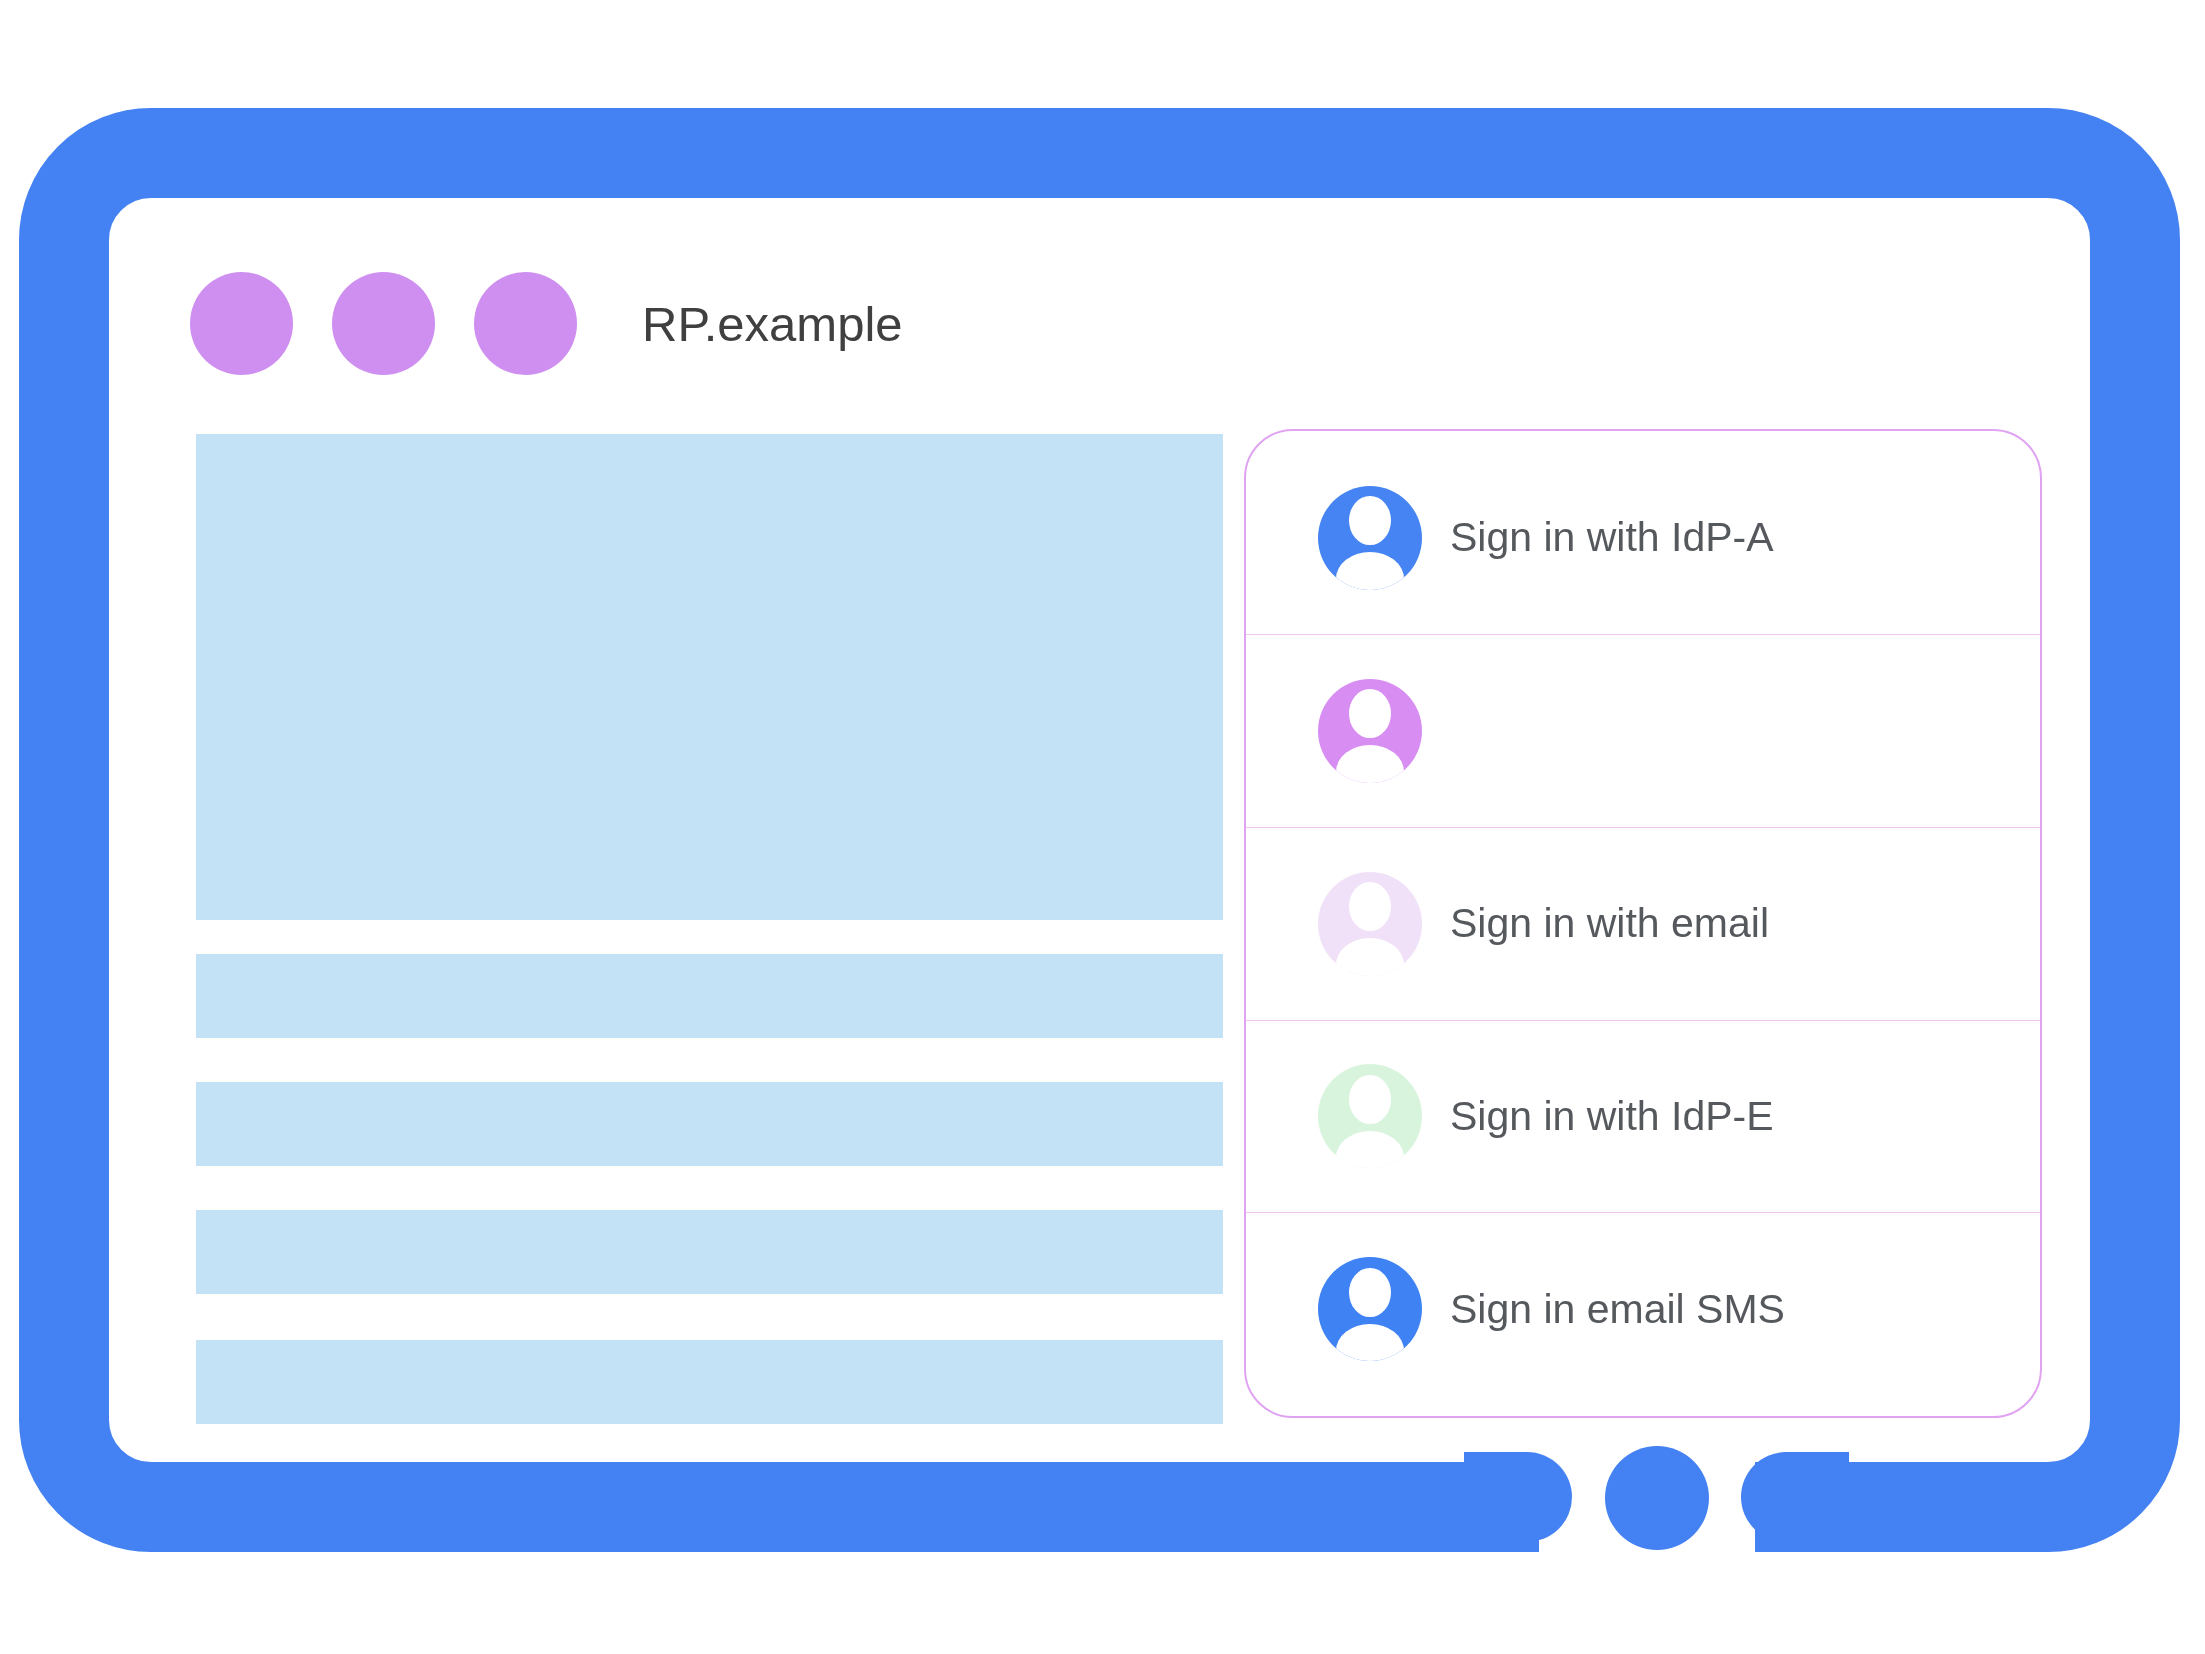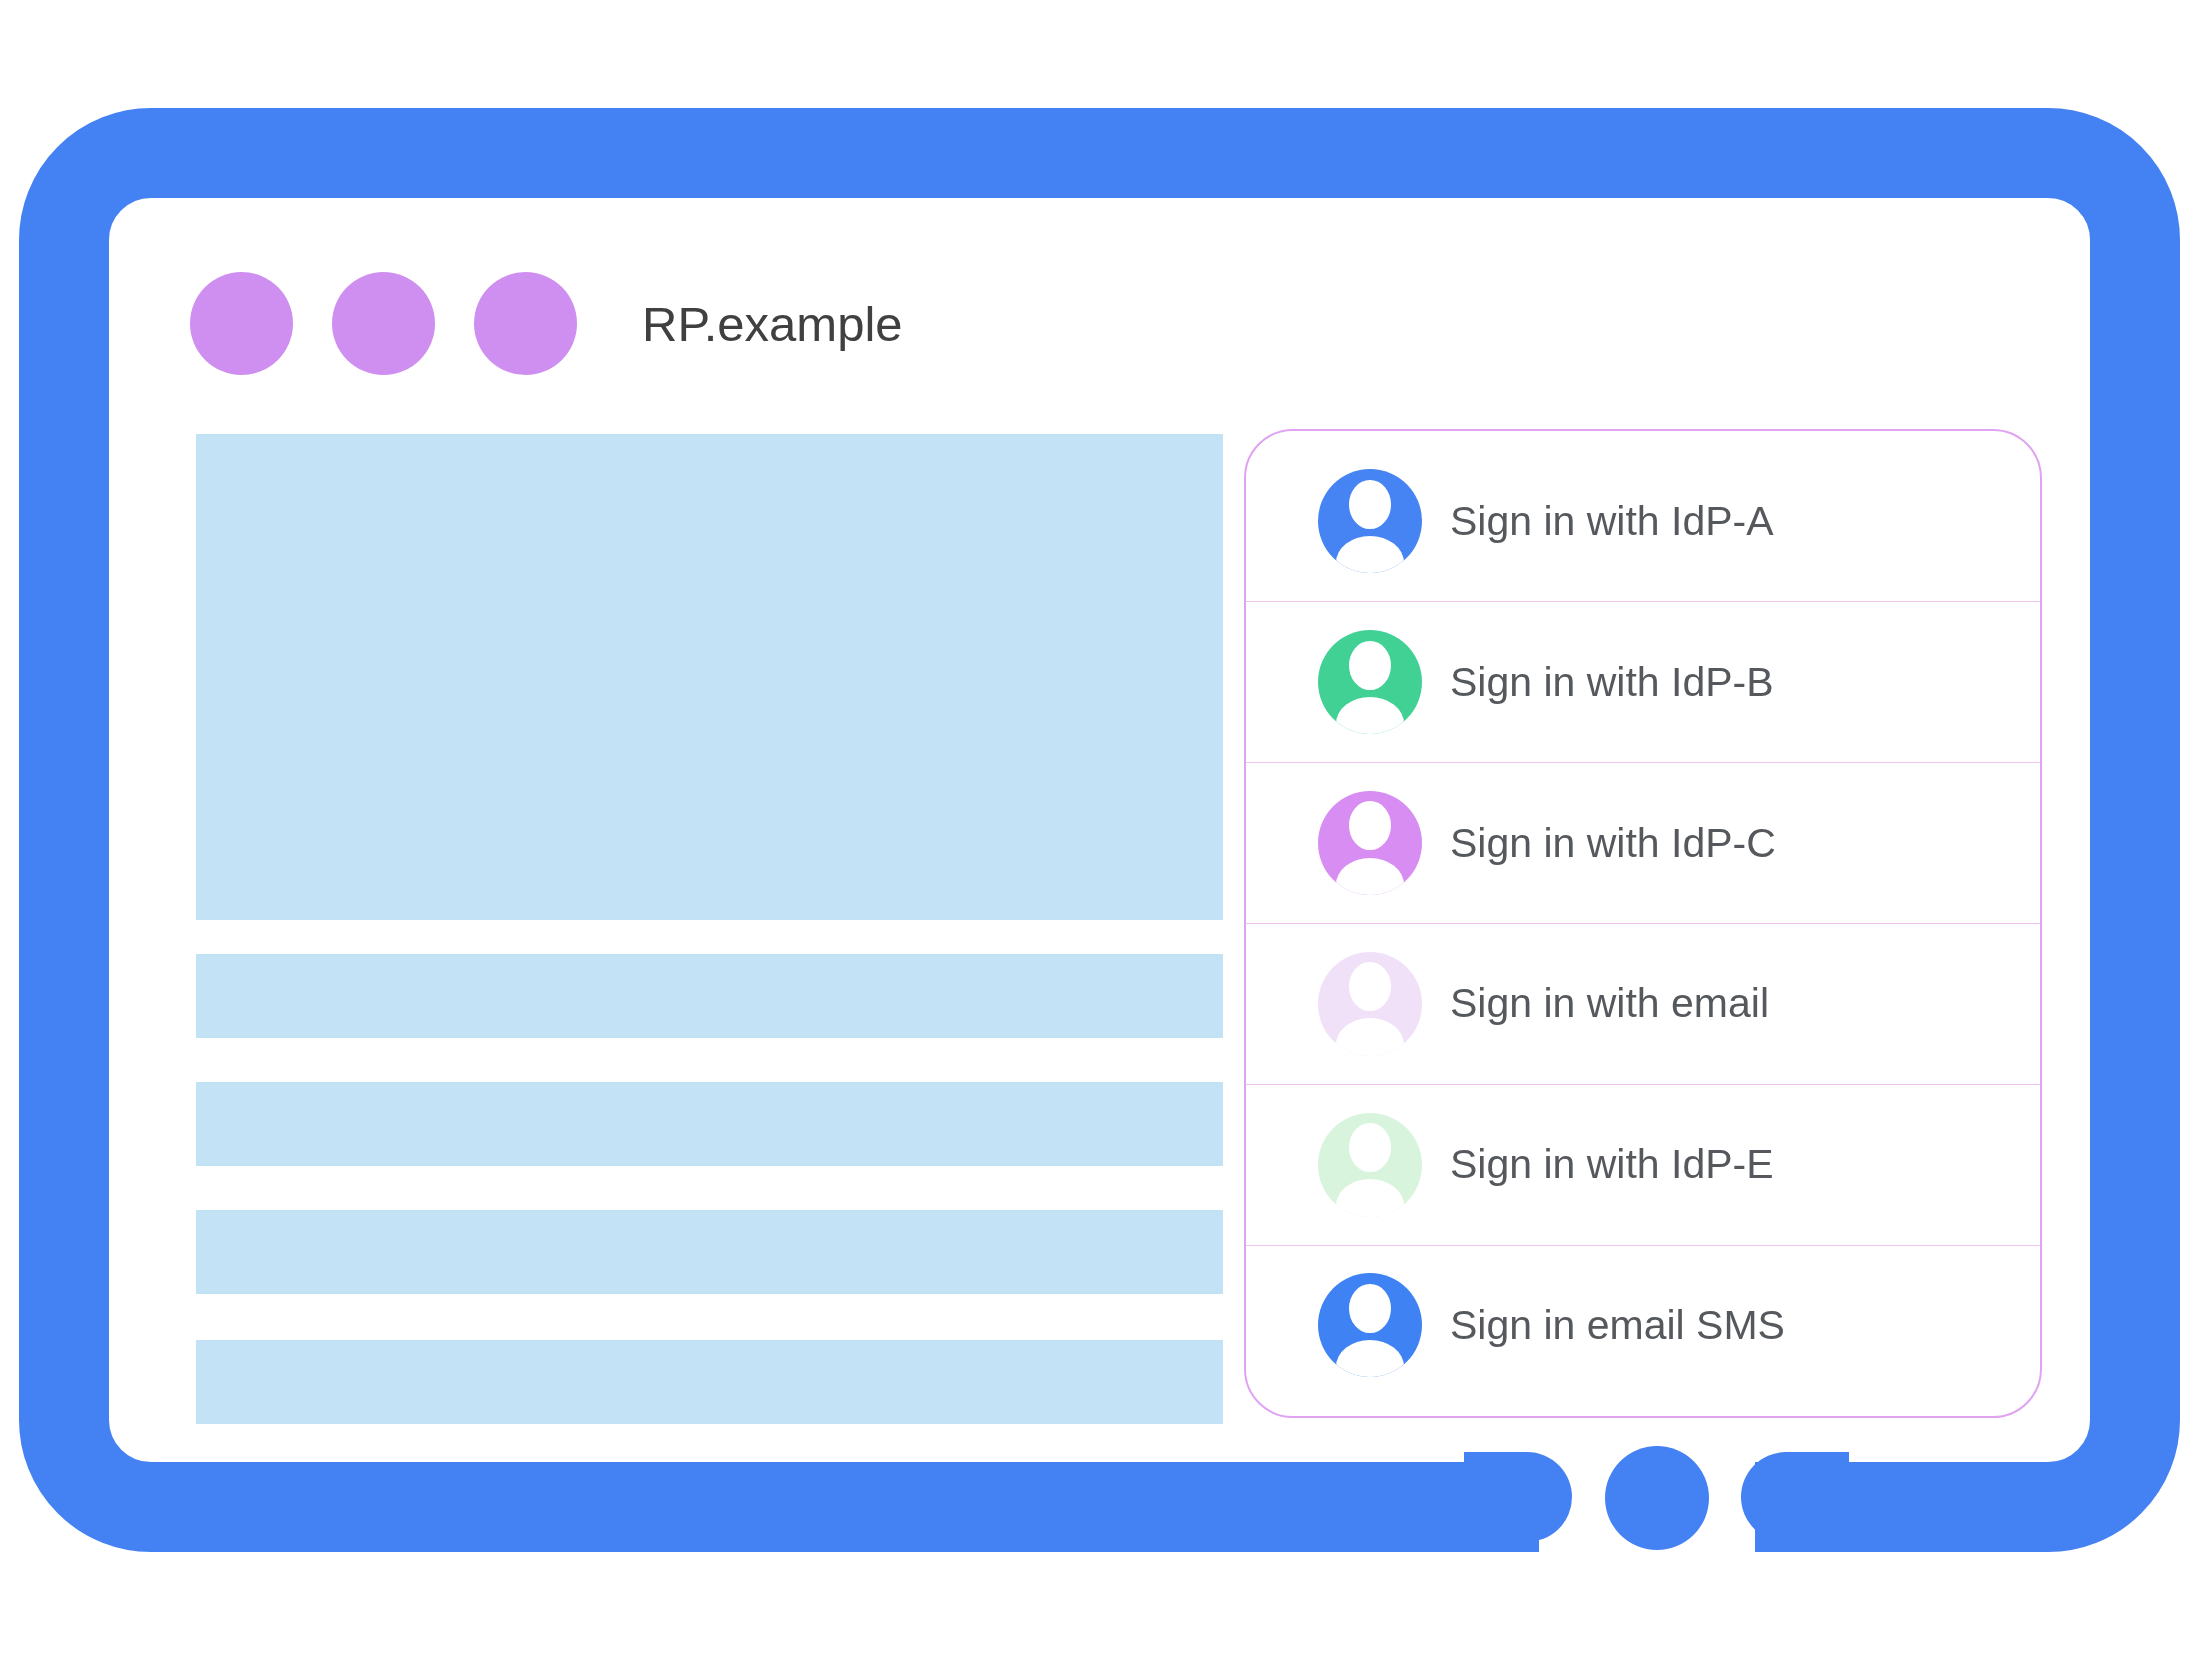--- a/index.html
+++ b/index.html
@@ -68,32 +68,24 @@
 
 <div class="panel" id="signin-panel">
     <div class="row">
     <span class="avatar" style="background: rgb(69, 132, 242);">
       <span class="head"></span>
       <span class="torso"></span>
     </span>
     <span class="row-label">Sign in with IdP-A</span>
   </div>
     <div class="row">
-    <span class="avatar" style="background: rgb(65, 209, 149);">
-      <span class="head"></span>
-      <span class="torso"></span>
-    </span>
-    <span class="row-label">Sign in with IdP-B</span>
-  </div>
-    <div class="row">
     <span class="avatar" style="background: rgb(215, 141, 242);">
       <span class="head"></span>
       <span class="torso"></span>
     </span>
-    <span class="row-label">Sign in with IdP-C</span>
   </div>
     <div class="row">
     <span class="avatar" style="background: rgb(240, 225, 248);">
       <span class="head"></span>
       <span class="torso"></span>
     </span>
     <span class="row-label">Sign in with email</span>
   </div>
     <div class="row">
     <span class="avatar" style="background: rgb(217, 244, 221);">

